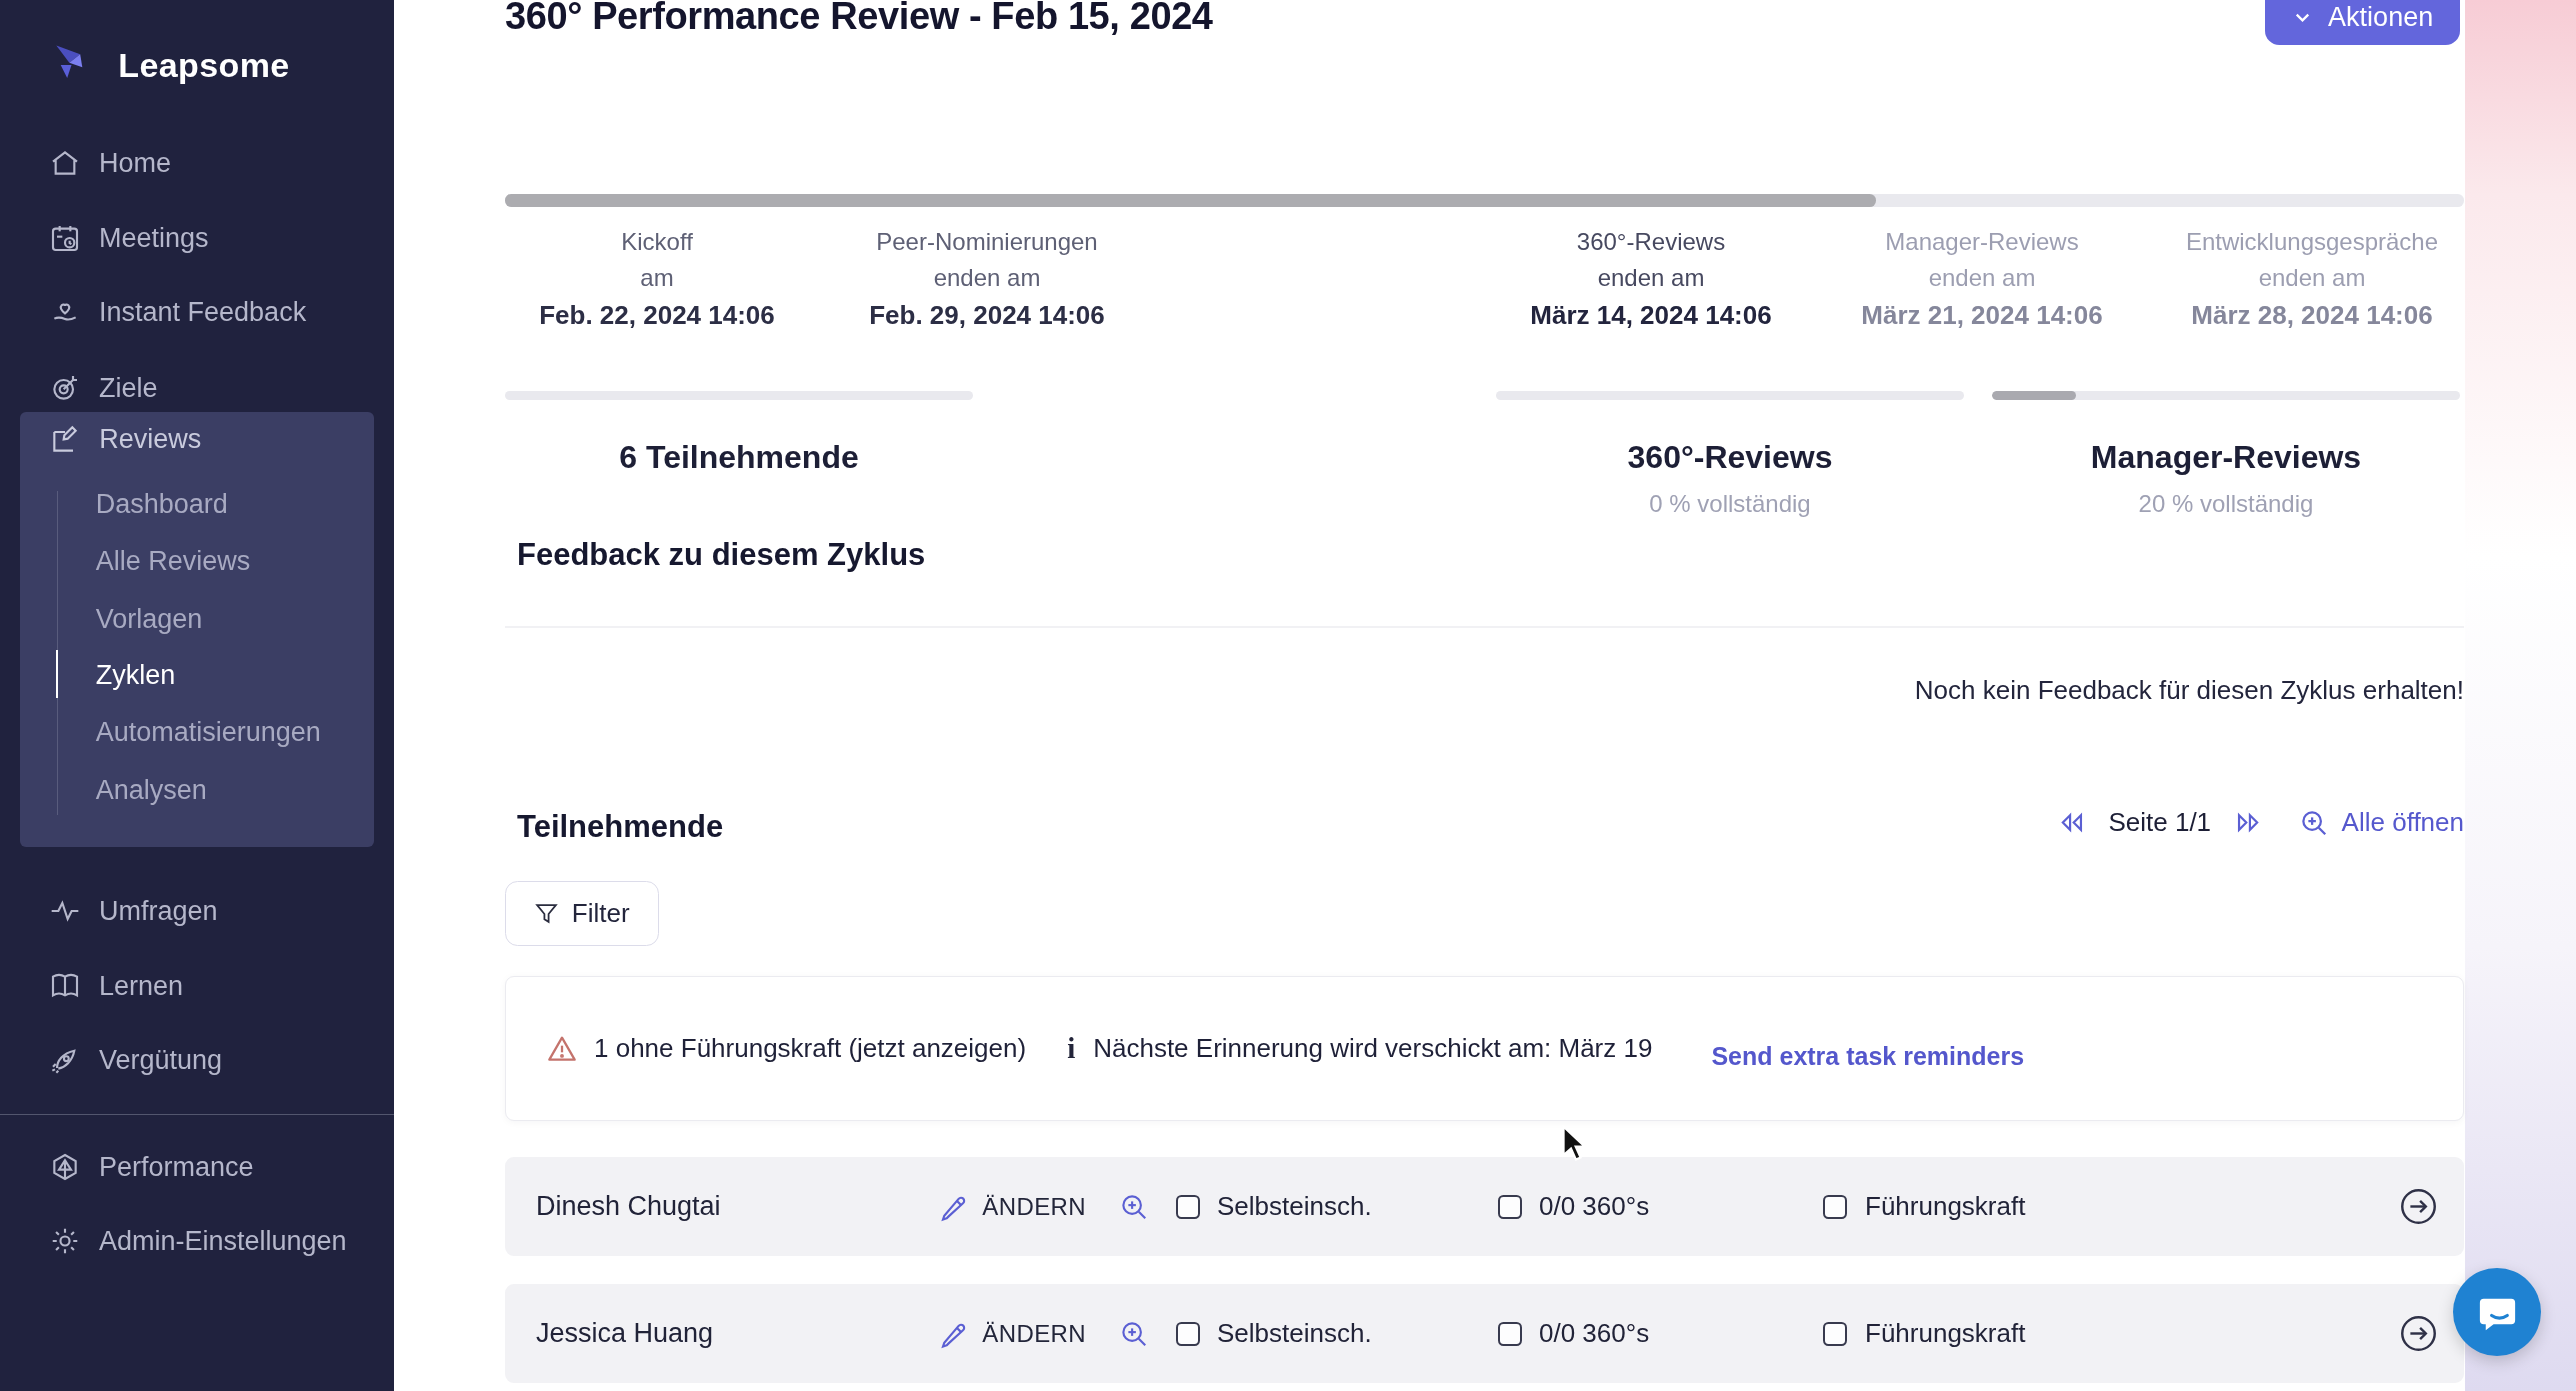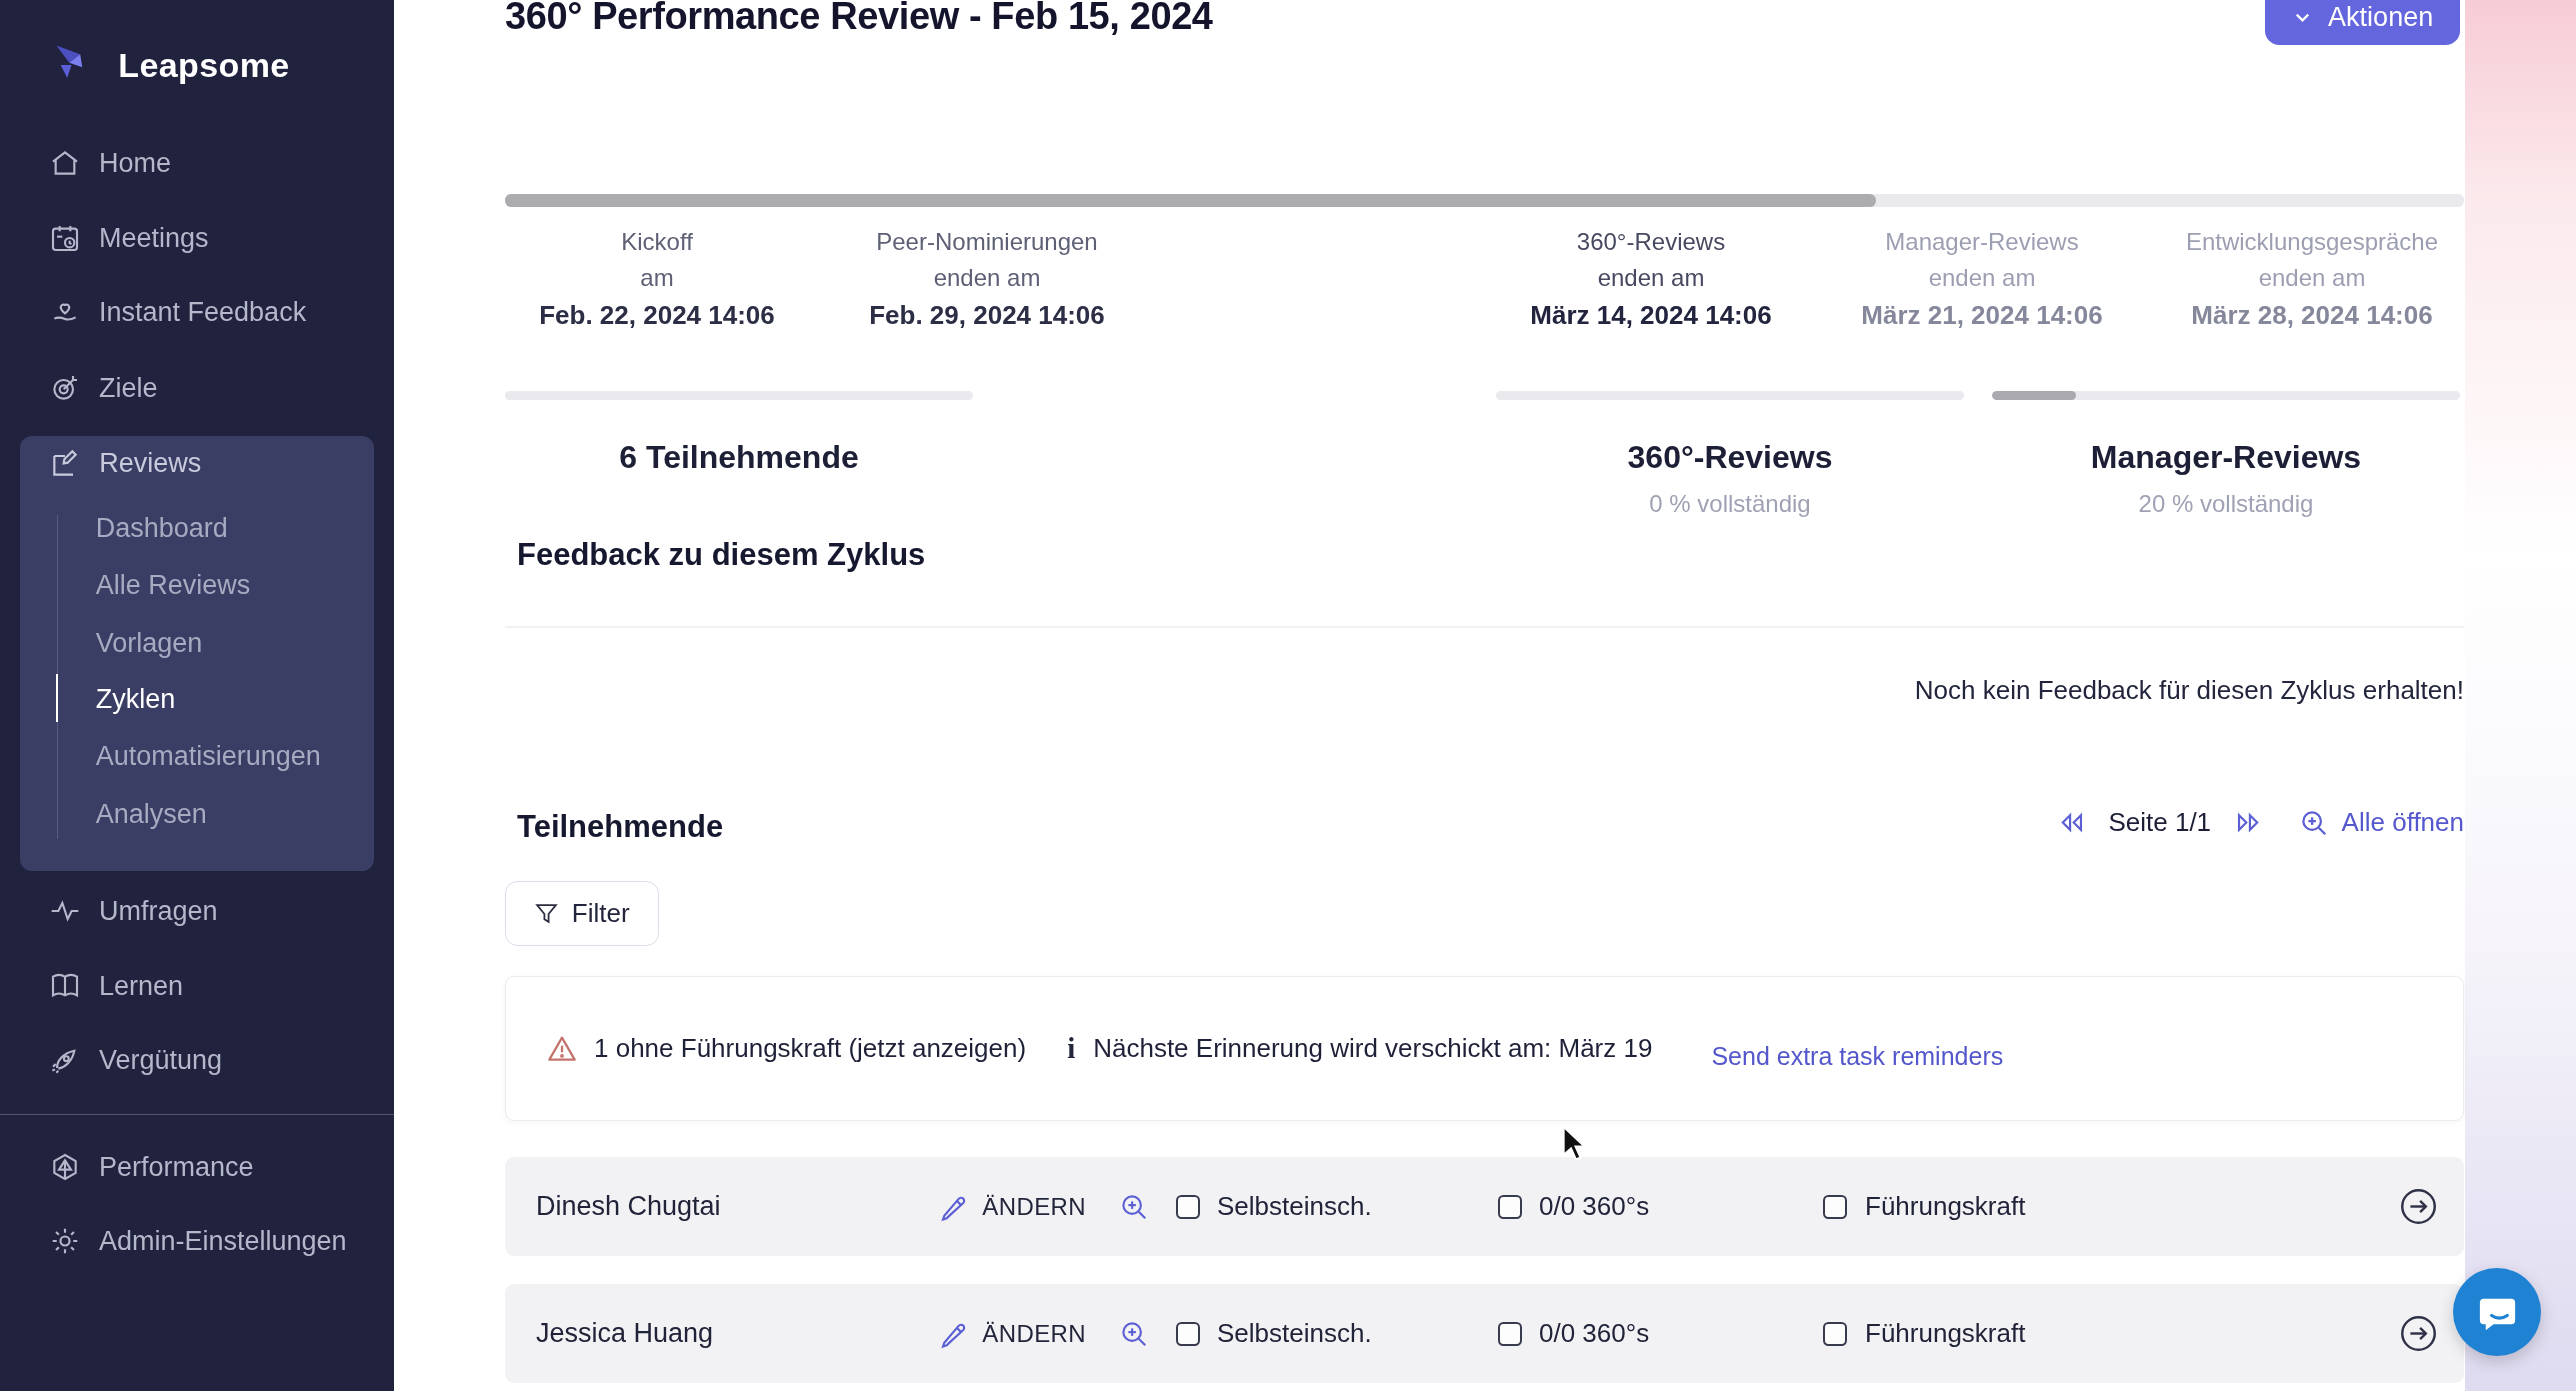--- a/index.html
+++ b/index.html
@@ -19,22 +19,22 @@
   .logo-row { position: absolute; left: 52px; top: 39px; display: flex; align-items: center; gap: 14.3px; }
   .logo-mark { width: 52px; height: 52px; }
   .logo-text { color: #ffffff; font-size: 34px; font-weight: 700; letter-spacing: 0.4px; }
   .nav-item {
     position: absolute; left: 0; width: 394px; height: 54px;
     display: flex; align-items: center; gap: 18px; padding-left: 49px;
     color: #b5b7cb; font-size: 27px; cursor: pointer;
   }
   .nav-item svg { width: 32px; height: 32px; flex: 0 0 auto; }
   .submenu-panel {
-    position: absolute; left: 19.7px; top: 436px; width: 354px; height: 435px;
-    background: #3b3e64; border-radius: 12px;
+    position: absolute; left: 19.7px; top: 412px; width: 354px; height: 435px;
+    background: #3b3e64; border-radius: 6px;
   }
   .submenu-panel .nav-item { width: 354px; padding-left: 29.5px; color: #c9cbdd; }
   .sub-item {
     position: absolute; left: 0; width: 354px; height: 52px;
     display: flex; align-items: center; padding-left: 76px;
     color: #a8aac2; font-size: 27px; cursor: pointer;
   }
   .sub-item.active { color: #ffffff; }
   .tree-line { position: absolute; left: 37px; top: 79px; width: 1.8px; height: 324px; background: #595c7d; }
   .tree-line-active { position: absolute; left: 36px; top: 238px; width: 2.7px; height: 48px; background: #ffffff; }
@@ -97,21 +97,21 @@
   
   .alert-card {
     position: absolute; left: 0; top: 976px; width: 1959px; height: 145px;
     background: #ffffff; border: 1.8px solid #ebebf0; border-radius: 9px;
     box-shadow: 0 1.8px 7.2px rgba(30,32,60,0.04);
     display: flex; align-items: center; padding-left: 40px;
   }
   .alert-card .warn-icon { width: 32px; height: 32px; margin-right: 16px; }
   .alert-text { font-size: 26px; color: #1f2138; }
   .info-icon { font-family: "Liberation Serif", serif; font-size: 29px; font-weight: 600; color: #23253a; margin-left: 41px; margin-right: 18px; }
-  .reminder-link { margin-left: 59px; font-size: 25px; font-weight: 400; color: #5457cc; cursor: pointer; margin-top: 16px; }
+  .reminder-link { margin-left: 59px; font-size: 25px; font-weight: 700; color: #5457cc; cursor: pointer; margin-top: 16px; }
   
   .prow {
     position: absolute; left: 0; width: 1959px; height: 99px;
     background: #f2f2f5; border-radius: 9px; cursor: pointer;
   }
   .prow .cell { position: absolute; top: 0; height: 99px; display: flex; align-items: center; }
   .prow .name { left: 31px; font-size: 27px; color: #212338; }
   .prow .edit { left: 433px; gap: 14.3px; font-size: 24px; font-weight: 500; letter-spacing: 0.4px; color: #23263a; cursor: pointer; }
   .prow .edit svg { width: 30px; height: 30px; }
   .prow .zoom-ic { left: 614px; cursor: pointer; }

